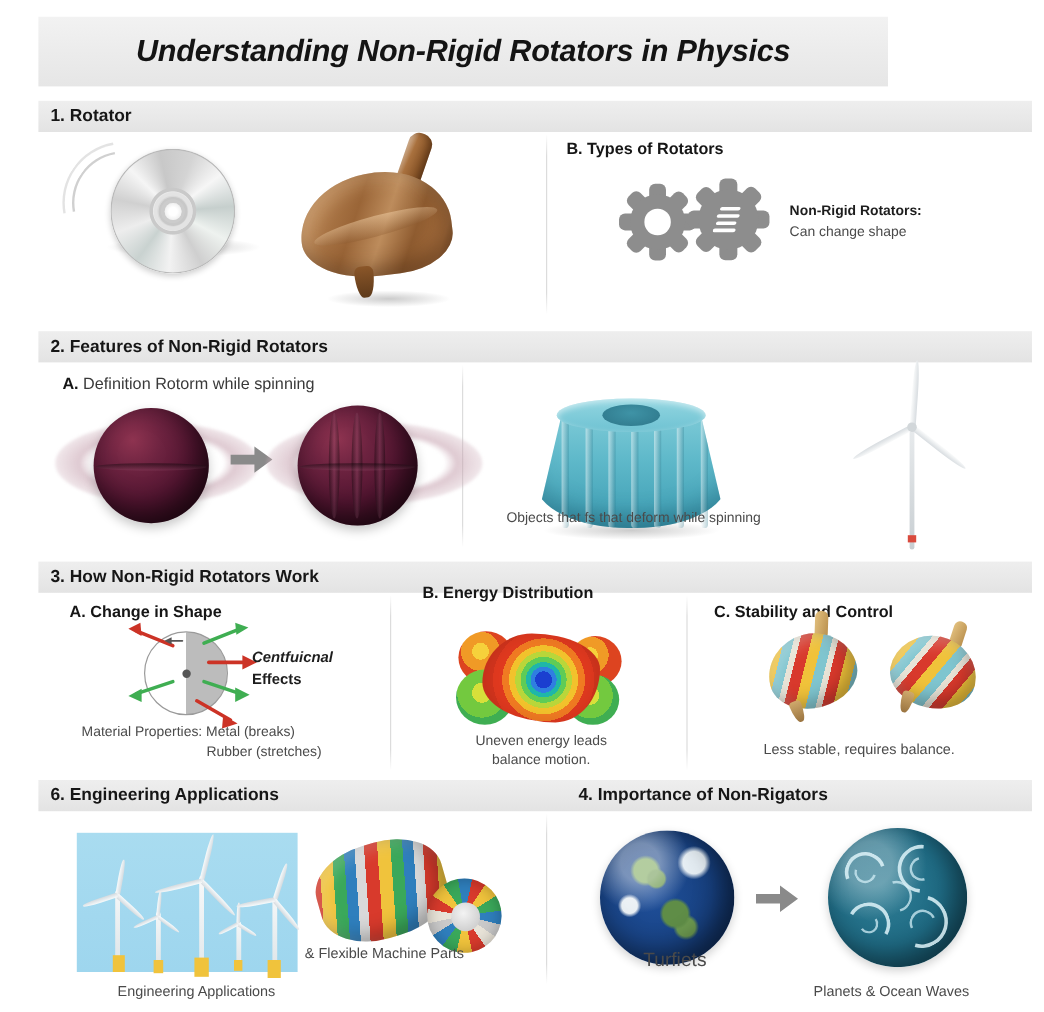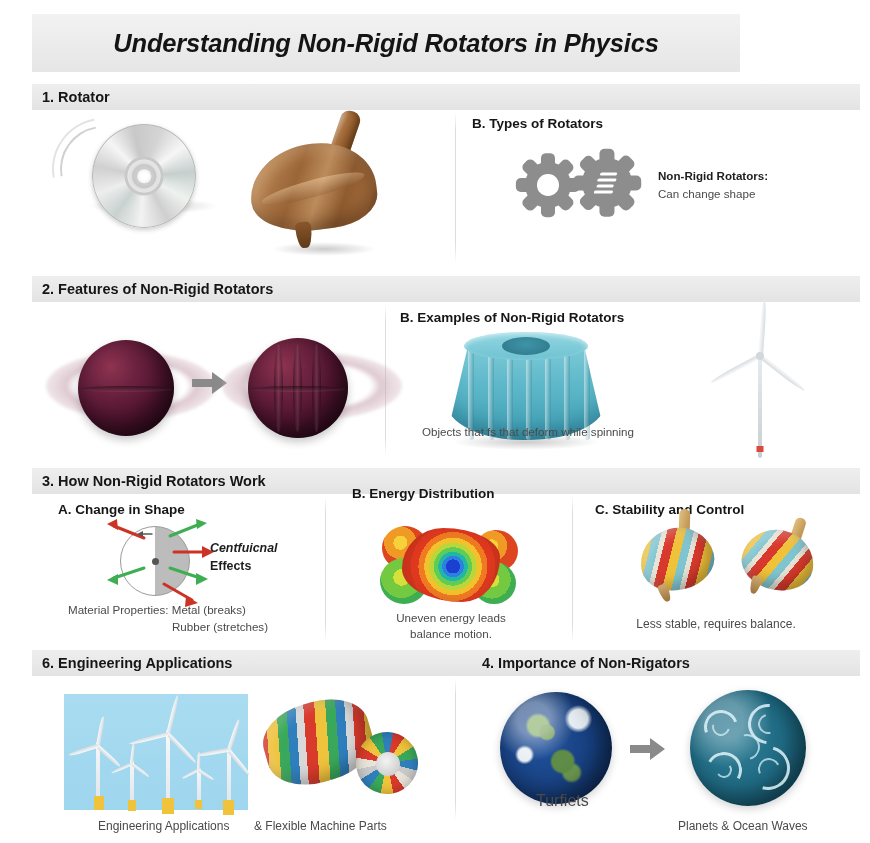--- a/index.html
+++ b/index.html
@@ -358,39 +358,41 @@
 
   <div class="caption bold" style="left:658px; top:168px;">Non-Rigid Rotators:</div>
   <div class="caption" style="left:658px; top:186px;">Can change shape</div>
 
   <div class="sec-bar" style="left:32px; top:276px; width:828px;">
     <span class="sec-title">2. Features of Non-Rigid Rotators</span>
   </div>
 
   <div class="divider" style="left:385px; top:304px; height:152px;"></div>
 
+  <div class="sub-head" style="left:52px; top:312px;">
+    <span>A.</span><span class="light"> Definition Rotorm while spinning</span>
+  </div>
 
   <div class="spin-ring" style="left:46px; top:352px; width:170px; height:68px;"></div>
   <div class="ball" style="left:78px; top:340px; width:96px; height:96px;">
     <div class="ball-seam"></div>
   </div>
 
   <svg class="block-arrow" style="left:192px; top:370px;" width="36" height="26" viewBox="0 0 36 26">
     <path d="M0 9 L20 9 L20 2 L35 13 L20 24 L20 17 L0 17 Z" fill="#8a8a8a"></path>
   </svg>
 
   <div class="spin-ring" style="left:222px; top:352px; width:180px; height:68px;"></div>
   <div class="ball" style="left:248px; top:338px; width:100px; height:100px;">
     <div class="ball-ridge" style="left:26%;"></div>
     <div class="ball-ridge" style="left:45%;"></div>
     <div class="ball-ridge" style="left:64%;"></div>
     <div class="ball-seam"></div>
   </div>
 
-  <div class="sub-head" style="left:400px; top:310px;">B. Examples of Non-Rigid Rotators</div>
 
   <div class="bundt" style="left:446px; top:328px; width:160px; height:116px;">
     <div class="soft-shadow" style="left:6px; top:106px; width:148px; height:16px;"></div>
     <div class="bundt-body">
       <div class="flute" style="left:14%;"></div>
       <div class="flute" style="left:26%;"></div>
       <div class="flute" style="left:38%;"></div>
       <div class="flute" style="left:50%;"></div>
       <div class="flute" style="left:62%;"></div>
       <div class="flute" style="left:74%;"></div>
@@ -522,21 +524,21 @@
     </div>
   </div>
 
   <div class="part" style="left:264px; top:692px; width:158px; height:112px;">
     <div class="part-barrel" style="left:0; top:10px; width:108px; height:80px; transform:rotate(-16deg);"></div>
     <div class="part-ring" style="left:92px; top:40px; width:62px; height:62px; transform:rotate(12deg);"></div>
     <div class="part-hole" style="left:112px; top:60px; width:24px; height:24px;"></div>
   </div>
 
   <div class="caption" style="left:98px; top:818px; font-size:12px;">Engineering Applications</div>
-  <div class="caption" style="left:254px; top:818px; font-size:12px;">&amp; Flexible Machine Parts</div>
+  <div class="caption" style="left:254px; top:786px; font-size:12px;">&amp; Flexible Machine Parts</div>
 
   <div class="earth" style="left:500px; top:692px; width:112px; height:112px;"></div>
 
   <svg class="block-arrow" style="left:630px; top:736px;" width="36" height="26" viewBox="0 0 36 26">
     <path d="M0 9 L20 9 L20 2 L35 13 L20 24 L20 17 L0 17 Z" fill="#8a8a8a"></path>
   </svg>
 
   <div class="ocean" style="left:690px; top:690px; width:116px; height:116px;">
     <div class="swirl" style="left:14px; top:20px; width:34px; height:34px; transform:rotate(25deg);"></div>
     <div class="swirl s2" style="left:22px; top:28px; width:18px; height:18px; transform:rotate(60deg);"></div>

